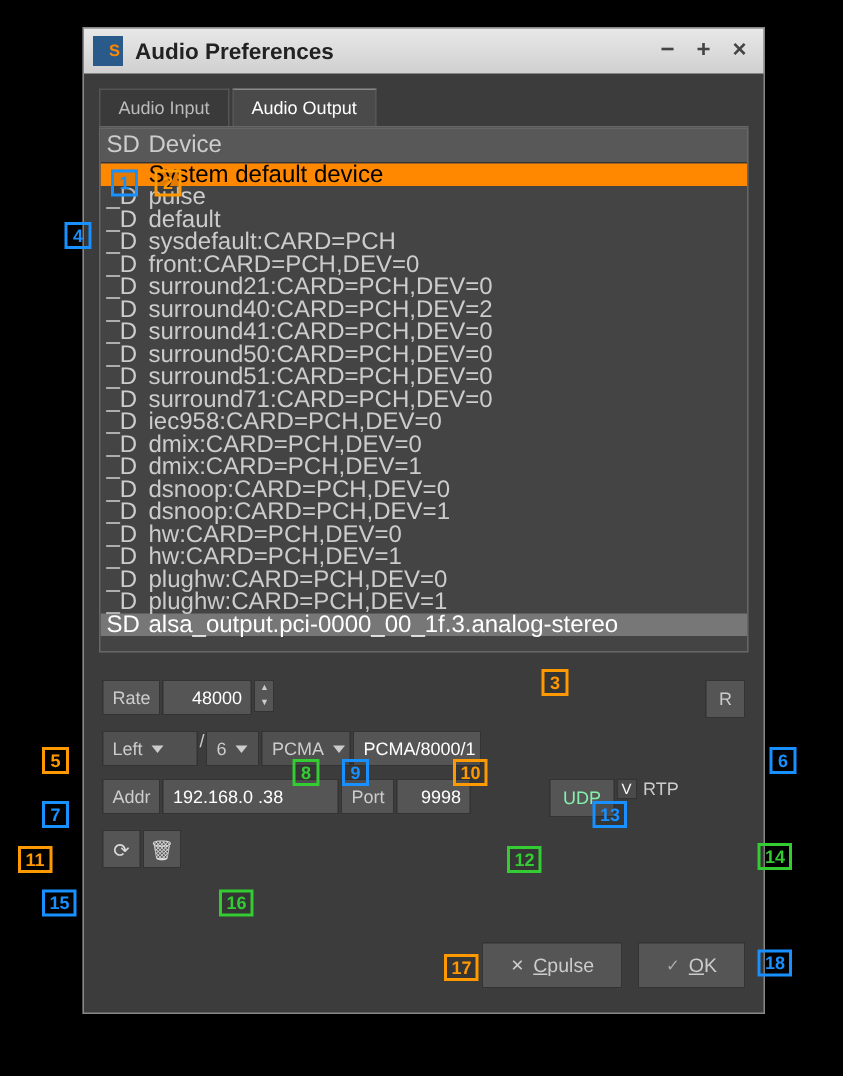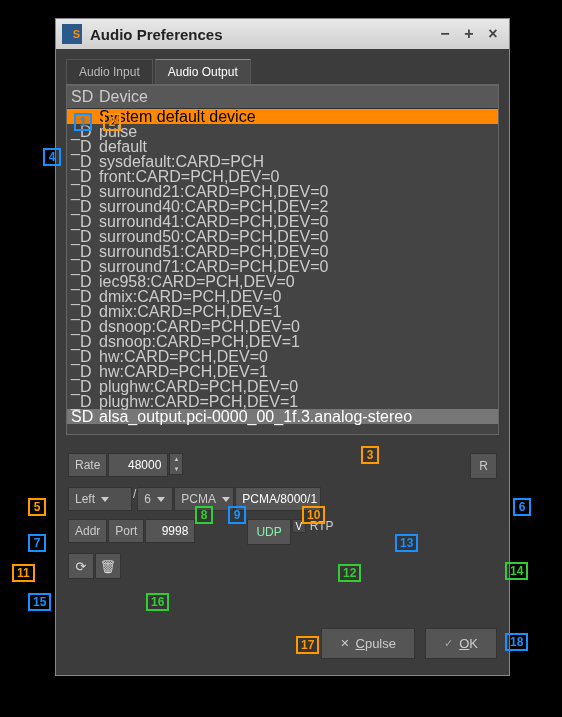--- a/index.html
+++ b/index.html
@@ -339,20 +339,21 @@
         </div>
         <div class="dd" style="width:60px">
           <span>PCMA</span>
           <span class="tri"></span>
         </div>
         <div class="inp" style="text-align:left;width:86px">PCMA/8000/1</div>
       </div>
 
       <div class="crow">
         <div class="lbl">Addr</div>
+        <div class="inp" style="text-align:left;width:118px">192.168.0  .38</div>
         <div class="lbl">Port</div>
         <div class="inp" style="width:50px">9998</div>
         <div style="width:50px"></div>
         <div class="btn" style="color:#86efac">UDP</div>
         <div class="ck-wrap">
           <div class="ck">V</div>
           <span>RTP</span>
         </div>
       </div>
 

